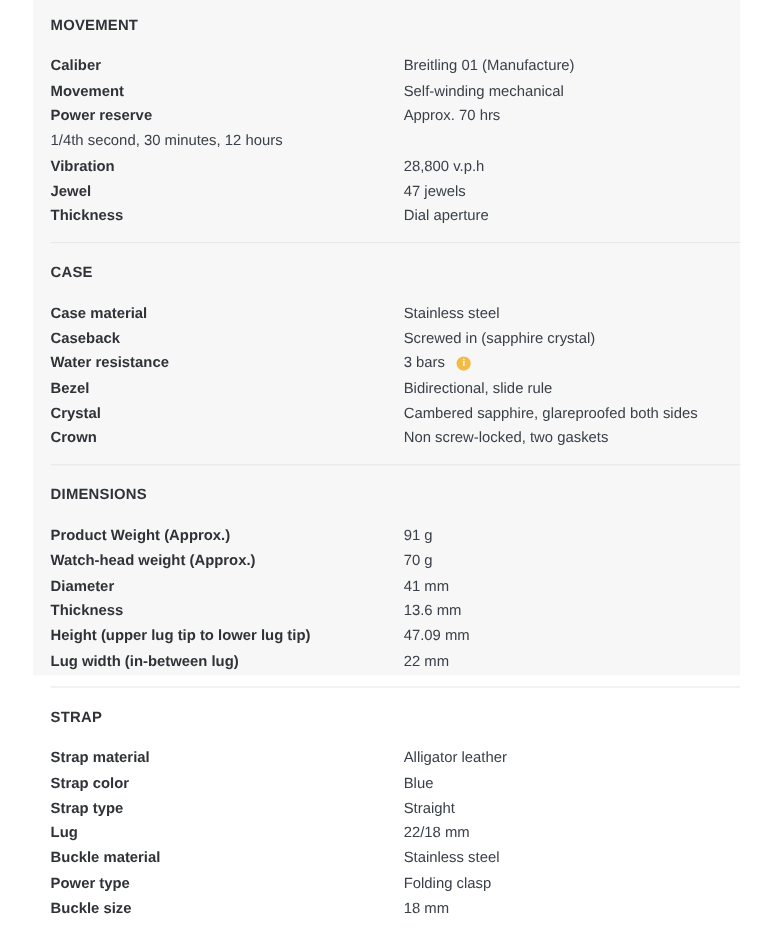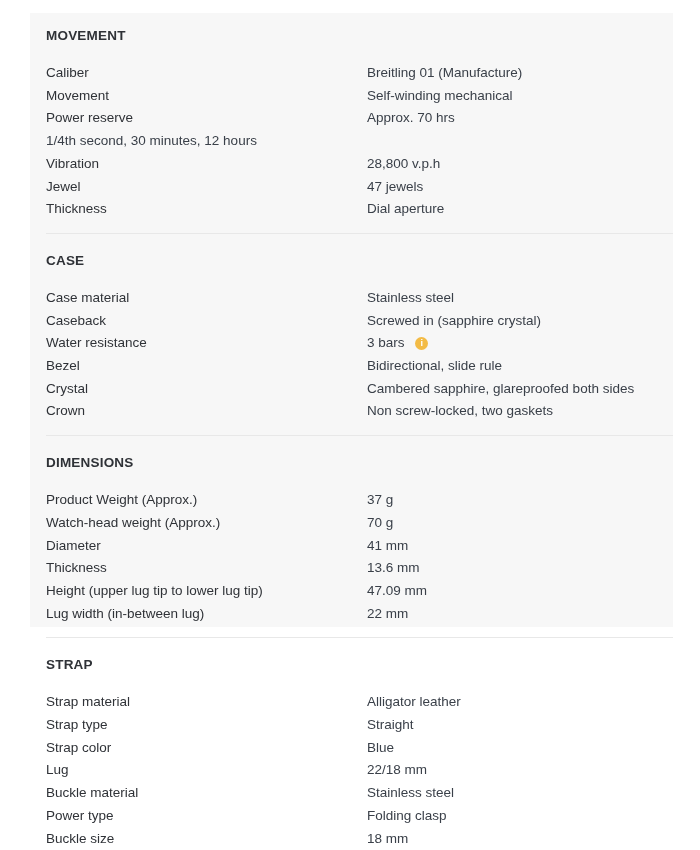--- a/index.html
+++ b/index.html
@@ -8,39 +8,38 @@
     width: 700px; height: 850px;
     background: #ffffff;
     font-family: "Liberation Sans", sans-serif;
     overflow: hidden;
   }
   .panel {
     position: absolute;
     left: 30px; top: 0;
     width: 643px; height: 614px;
     background: #f7f7f7;
-    margin-top: 13px;
   }
   .spec-section { padding: 14px 16px 12px 16px; }
   .spec-section.after-divider { padding-top: 18px; }
   .section-title {
     margin: 0 0 17px 0;
     font-size: 13.5px;
     font-weight: 700;
     line-height: 18px;
     color: #2f3237;
     letter-spacing: 0.2px;
   }
   .spec-row {
     display: grid;
     grid-template-columns: 321px 1fr;
     font-size: 13.5px;
     line-height: 22.7px;
   }
-  .spec-label { font-weight: 400; color: #2f3237; }
+  .spec-label { font-weight: 700; color: #2f3237; }
   .spec-value { color: #3a4049; }
   .divider {
     height: 1px;
     background: #e8e8e8;
     margin-left: 16px;
   }
   .info-icon {
     display: inline-block;
     width: 13px; height: 13px;
     line-height: 13px;
@@ -123,21 +122,21 @@
       <div class="spec-value">Non screw-locked, two gaskets</div>
     </div>
   </section>
 
   <div class="divider"></div>
 
   <section class="spec-section after-divider">
     <h3 class="section-title">DIMENSIONS</h3>
     <div class="spec-row">
       <div class="spec-label">Product Weight (Approx.)</div>
-      <div class="spec-value">37 g</div>
+      <div class="spec-value">91 g</div>
     </div>
     <div class="spec-row">
       <div class="spec-label">Watch-head weight (Approx.)</div>
       <div class="spec-value">70 g</div>
     </div>
     <div class="spec-row">
       <div class="spec-label">Diameter</div>
       <div class="spec-value">41 mm</div>
     </div>
     <div class="spec-row">
@@ -156,26 +155,26 @@
 
   <div class="divider"></div>
 
   <section class="spec-section after-divider">
     <h3 class="section-title">STRAP</h3>
     <div class="spec-row">
       <div class="spec-label">Strap material</div>
       <div class="spec-value">Alligator leather</div>
     </div>
     <div class="spec-row">
+      <div class="spec-label">Strap color</div>
+      <div class="spec-value">Blue</div>
+    </div>
+    <div class="spec-row">
       <div class="spec-label">Strap type</div>
       <div class="spec-value">Straight</div>
-    </div>
-    <div class="spec-row">
-      <div class="spec-label">Strap color</div>
-      <div class="spec-value">Blue</div>
     </div>
     <div class="spec-row">
       <div class="spec-label">Lug</div>
       <div class="spec-value">22/18 mm</div>
     </div>
     <div class="spec-row">
       <div class="spec-label">Buckle material</div>
       <div class="spec-value">Stainless steel</div>
     </div>
     <div class="spec-row">

